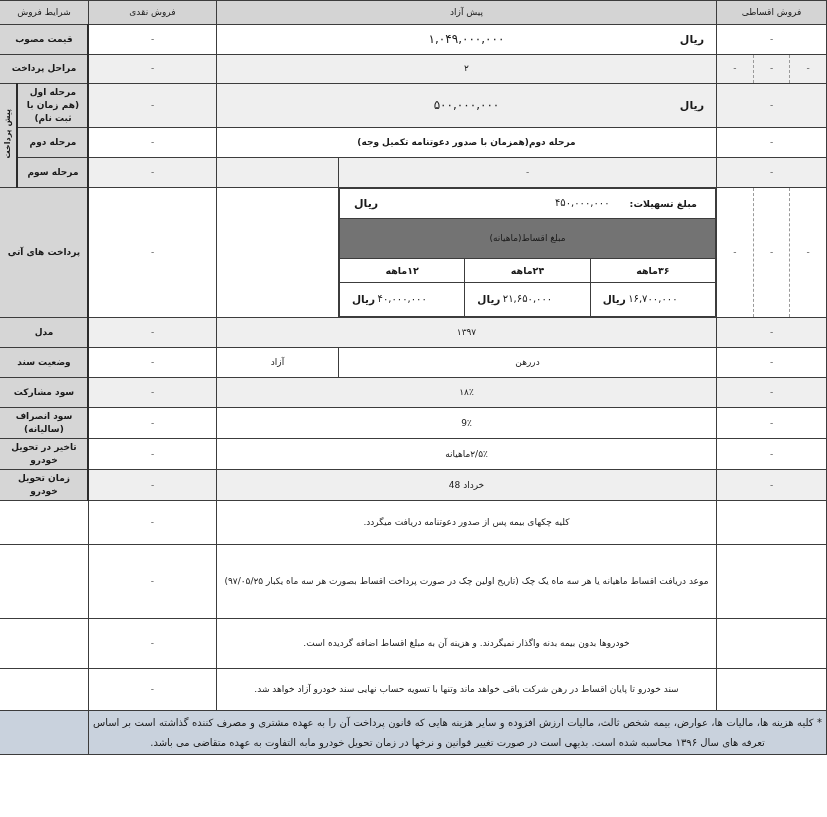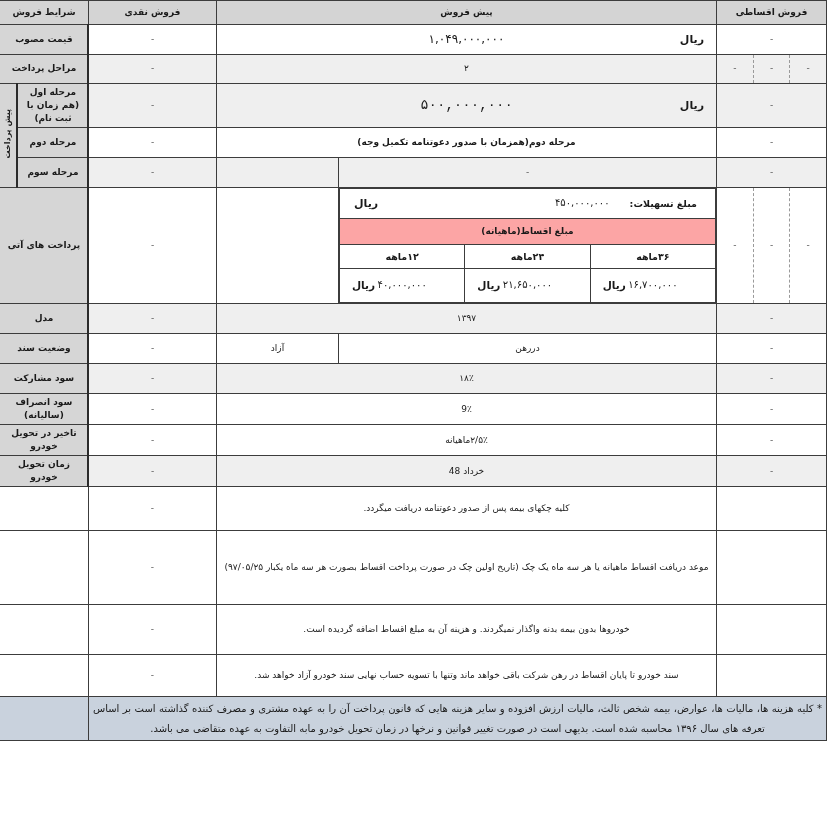--- a/index.html
+++ b/index.html
@@ -39,21 +39,21 @@
     text-align: center;
     font-size: 9px;
     line-height: 1.45;
     box-sizing: border-box;
     overflow: hidden;
   }
 
   
   .hdr td {
     background: #d4d4d4;
-    font-weight: bold;
+    font-weight: normal;
     font-size: 9.5px;
     height: 24px;
     border-top: 2px solid #2b2b2b;
     border-bottom: 2px solid #2b2b2b;
   }
 
   
   .lbl {
     background: #d6d6d6;
     font-weight: bold;
@@ -81,21 +81,21 @@
   }
 
   
   .shade td { background: #efefef; }
   .plain td { background: #ffffff; }
   .shade td.lbl, .plain td.lbl { background: #d6d6d6; }
   .shade td.vstrip, .plain td.vstrip { background: #d6d6d6; }
 
   
   .val { font-size: 9.5px; }
-  .num { font-size: 14px; letter-spacing: 0.3px; font-family: Liberation Mono, monospace; }
+  .num { font-size: 12px; letter-spacing: 0.3px; }
   .bold { font-weight: bold; }
 
   
   .sub3 { padding: 0 !important; border: 1px solid #3c3c3c; }
   .sub3 table { width: 100%; border-collapse: collapse; table-layout: fixed; height: 100%; }
   .sub3 table td {
     border: 0;
     border-left: 1px dashed #9a9a9a;
     font-size: 9px;
     text-align: center;
@@ -141,21 +141,21 @@
     table-layout: fixed;
     direction: rtl;
   }
   table.inst td {
     border: 1px solid #3c3c3c;
     font-size: 9px;
     padding: 3px 4px;
     background: #fff;
   }
   table.inst td.facility { height: 30px; }
-  table.inst td.instlabel { height: 26px; background:#fca5a5; border-bottom: 1px dashed #8a8a8a; font-weight: bold; }
+  table.inst td.instlabel { height: 40px; background:#737373; border-bottom: 1px dashed #8a8a8a; }
   table.inst td.mon { height: 24px; font-weight: bold; font-size: 9.5px; }
   table.inst td.amt { height: 34px; }
   .facility-inner {
     display: flex;
     align-items: center;
     justify-content: flex-start;
     position: relative;
     height: 100%;
     padding-right: 14px;
   }
@@ -202,21 +202,21 @@
       <col style="width:378px">
       <col style="width:122px">
       <col style="width:128px">
       <col style="width:71px">
       <col style="width:18px">
     </colgroup>
 
     <tbody>
         <tr class="hdr">
       <td>فروش اقساطی</td>
-      <td colspan="2">پیش فروش</td>
+      <td colspan="2">پیش آزاد</td>
       <td>فروش نقدی</td>
       <td colspan="2">شرایط فروش</td>
     </tr>
 
     <tr class="plain r-price">
       <td class="dash">-</td>
       <td colspan="2">
         <div class="money">
           <span class="unit">ریال</span>
           <span class="amount">۱,۰۴۹,۰۰۰,۰۰۰</span>

